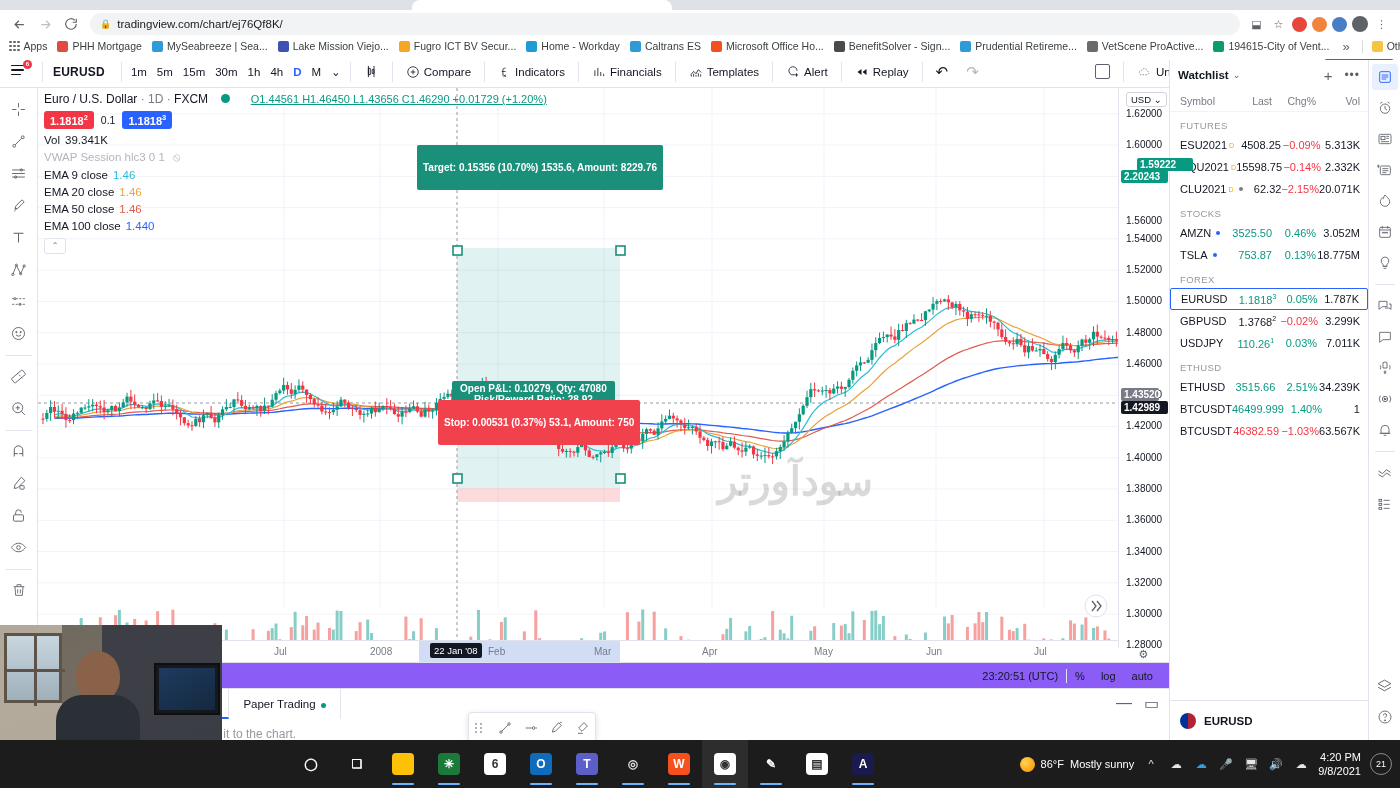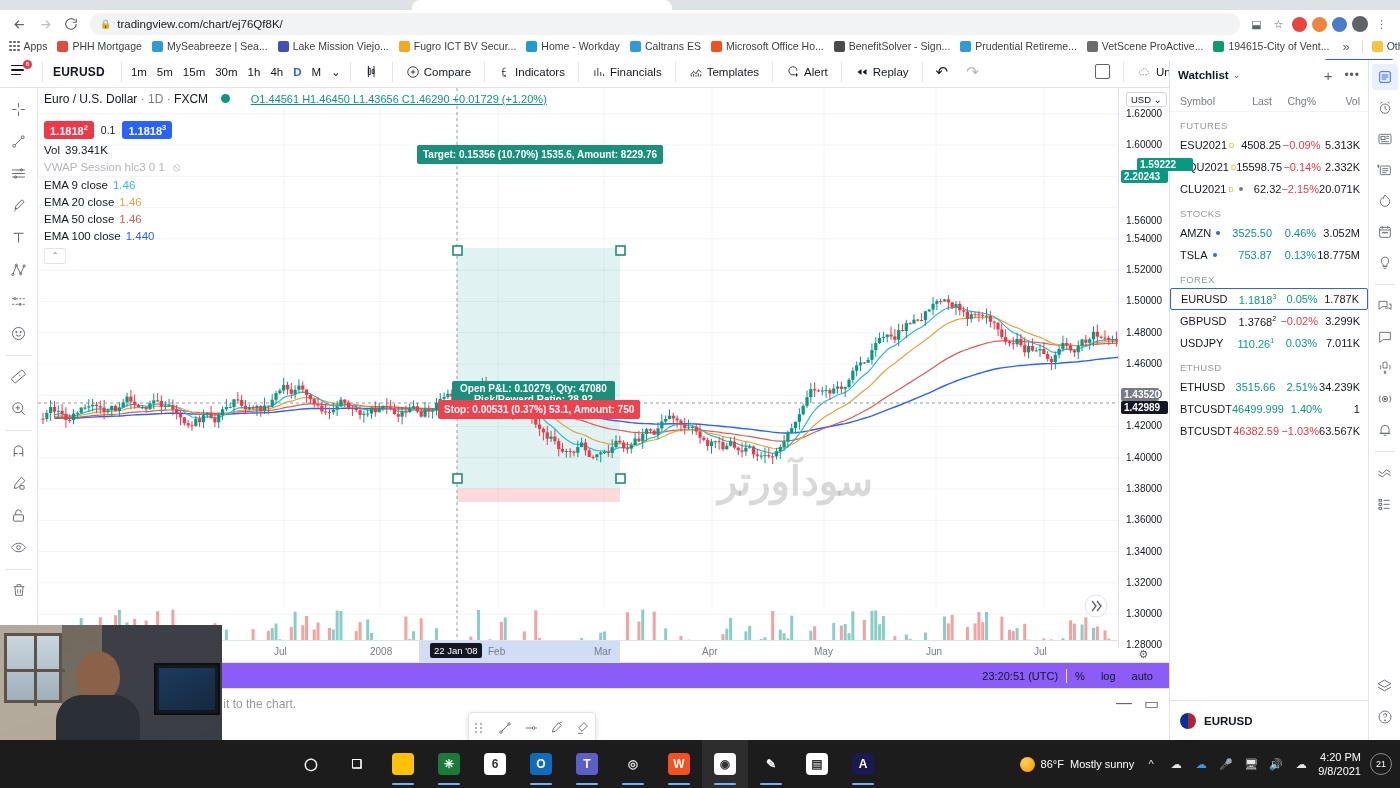--- a/index.html
+++ b/index.html
@@ -100,32 +100,32 @@
   }
   .usd-chip { position:absolute; top:4px; left:7px; border:1px solid #d1d4dc; border-radius:3px;
      font-size:9.5px; padding:1px 4px; color:#131722; background:#fff;}
   .p-tick { position:absolute; left:7px; font-size:10px; color:#131722; }
   .p-badge { position:absolute; left:2px; padding:1px 3px; border-radius:2px; font-size:10px; font-weight:bold; color:#fff;}
 
   .legend { position:absolute; top:4px; left:6px; z-index: 5; font-size:11.5px; }
   .leg-title { color:#131722; font-size:12px; }
   .leg-dim { color:#787b86; }
   .ohlc { color:#089981; font-size:11px; margin-left: 13px; text-decoration: underline;}
-  .pill-row { display:flex; align-items:center; gap:7px; margin-top:15px; }
+  .pill-row { display:flex; align-items:center; gap:7px; margin-top:5px; }
   .pill { color:#fff; font-weight:bold; font-size:11px; padding:2px 6px; border-radius:3px;}
   .pill.red { background:#f23645;}
   .pill.blue { background:#2962ff;}
   .pill sup { font-size:7.5px; }
   .leg-line { margin-top:5px; font-size:11.5px; color:#131722;}
   .leg-line .v { margin-left:5px; }
   .collapse-btn { margin-top:6px; width:22px;height:16px;border:1px solid #e0e3eb;border-radius:3px;
      display:flex;align-items:center;justify-content:center;font-size:8px;color:#5d606b;background:#fff;}
 
   .tooltip-label { position:absolute; font-size:10px; font-weight:bold; color:#fff;
-     padding:4px 6px; border-radius:2px; white-space:nowrap; z-index:8;text-align:right;}
+     padding:17px 6px; border-radius:2px; white-space:nowrap; z-index:8;text-align:right;}
   .tt-green { background:#1a8f7a; }
   .tt-red { background:#f0414c; }
   .tt-center { text-align:center; }
 
   .time-axis {
     position:absolute; top:640px; left:38px; width:1131px; height:22px;
     background:#fff; border-top:1px solid #e0e3eb; font-size:10px; color:#787b86;
   }
   .t-tick { position:absolute; top:5px; }
   .t-highlight { position:absolute; top:0; height:22px; background:#d1ddf5; }
@@ -1569,20 +1569,25 @@
     </span>
     <span class="spacer"></span>
     <span class="cf-item">23:20:51 (UTC)</span>
     <span class="cf-sep"></span>
     <span class="cf-item">%</span>
     <span class="cf-item">log</span>
     <span class="cf-item">auto</span>
   </div>
 
   <div class="bottom-panel">
+    <div class="bp-tabs" id="bp-tabs">
+        <div class="bp-tab"><span>Pine Editor</span></div>
+        <div class="bp-tab active"><span>Strategy Tester</span></div>
+        <div class="bp-tab"><span>Paper Trading</span><span style="display: inline-block; width: 5px; height: 5px; border-radius: 50%; background: rgb(8, 153, 129); margin-left: 5px;"></span></div>
+      </div>
     <div class="bp-msg">pply it to the chart.</div>
     <div class="bp-ctrl">
       <span>—</span>
       <span>▭</span>
     </div>
   </div>
 
   <div class="float-toolbar">
     <div class="ft-grip">
         <i></i>

